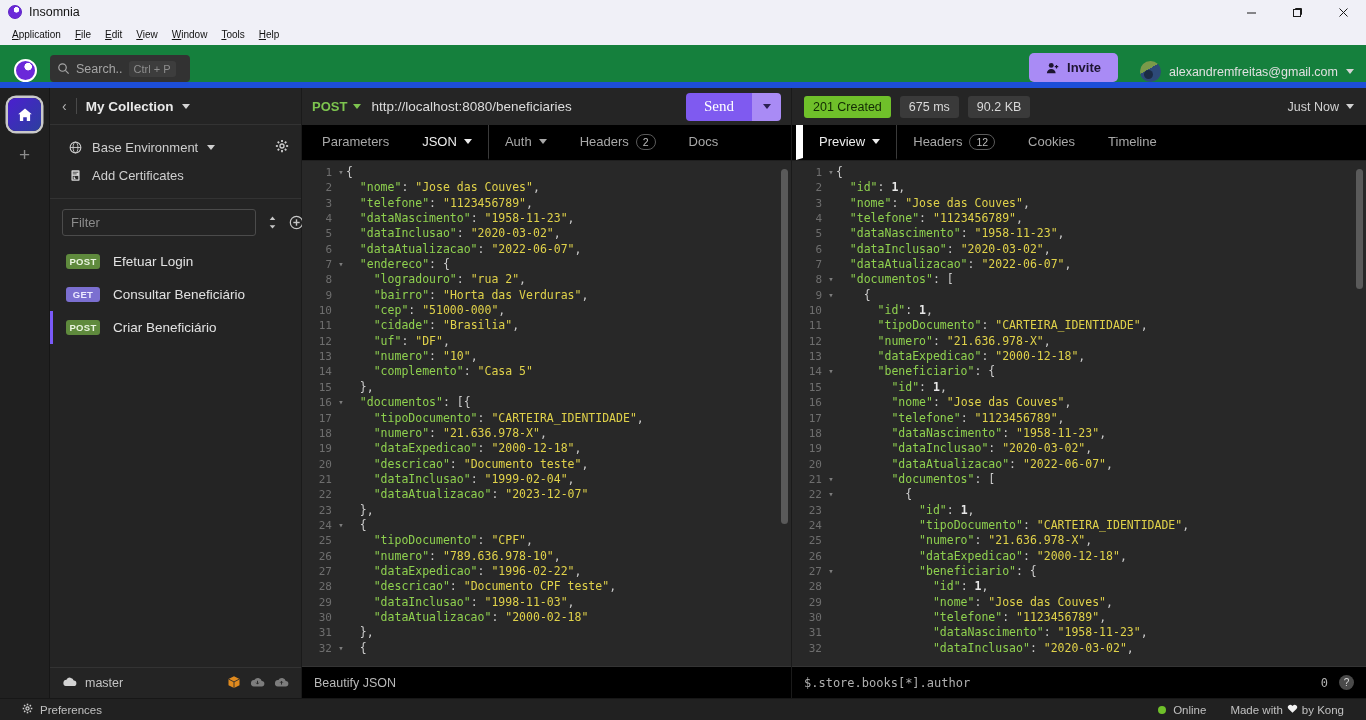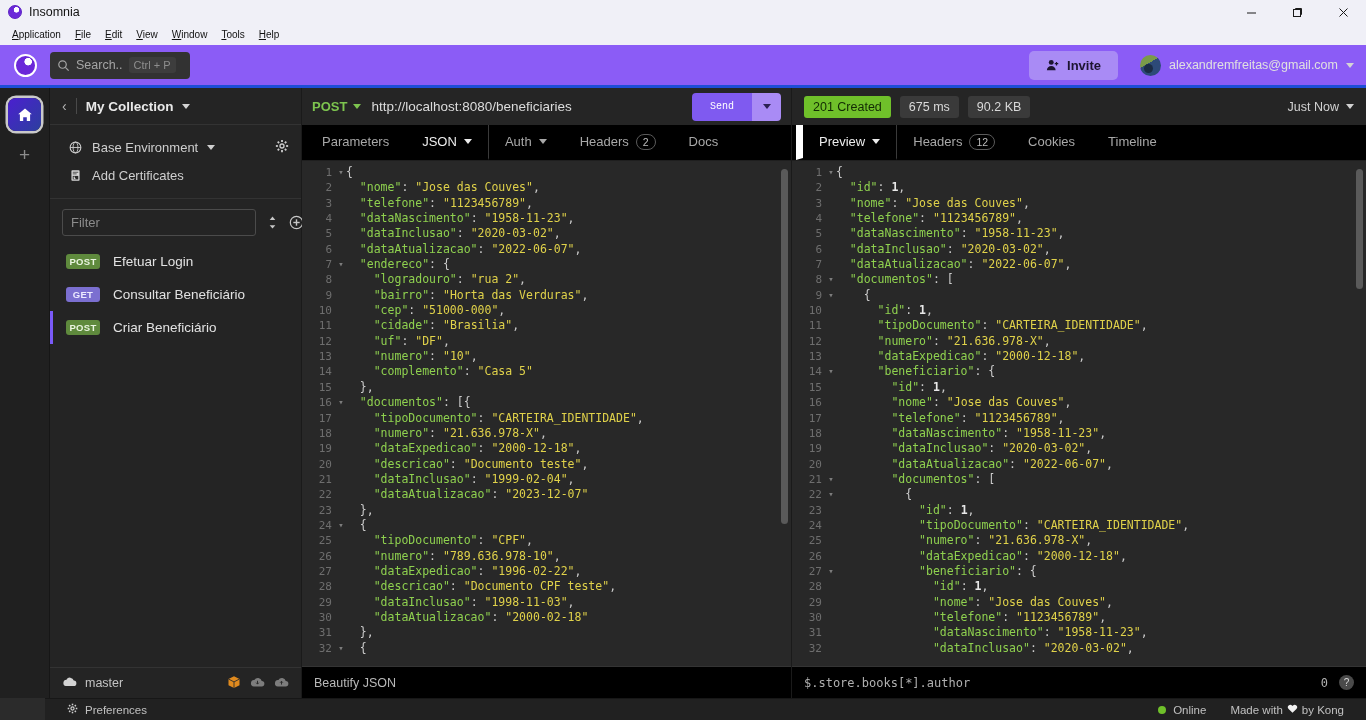--- a/index.html
+++ b/index.html
@@ -32,22 +32,22 @@
   
   .menubar {
     height: 21px; background: #f0f0f7; color: #111;
     display: flex; align-items: center; padding-left: 5px;
     font-size: 10px;
   }
   .menubar .mi { padding: 2px 7px; cursor: default; }
   .menubar .mi u { text-decoration: underline; }
   
   .appbar {
-    height: 43px; background: #8b5cf6; display: flex; align-items: center;
-    padding: 0 12px 0 0; border-bottom: 3px solid #1d4ed8;
+    height: 43px; background: #15803d; display: flex; align-items: flex-end;
+    padding: 0 12px 0 0; border-bottom: 6px solid #1d4ed8;
   }
   .logo-wrap { width: 50px; display: flex; align-items: center; justify-content: center; }
   .logo {
     width: 23px; height: 23px; border-radius: 50%;
     background: radial-gradient(circle at 64% 30%, #ffffff 0 3.5px, #6b28d9 4px 100%);
     border: 2px solid #ffffff;
   }
   .searchbox {
     height: 27px; width: 140px; background: #323232; border-radius: 4px;
     display: flex; align-items: center; padding: 0 7px; gap: 6px; color: #a5a5a5;
@@ -143,22 +143,22 @@
   .pane.request { width: 490px; border-right: 1px solid #1a1a1a; }
   .pane.response { flex: 1; }
   .pane-head {
     height: 37px; display: flex; align-items: center; gap: 0; padding: 0 10px;
     background: #252525;
   }
   .method { color: #7dc44f; font-weight: 700; font-size: 13px; display: flex; align-items: center; gap: 6px; cursor: pointer; }
   .url { flex: 1; color: #dcdcdc; font-size: 13.5px; padding-left: 10px; overflow: hidden; white-space: nowrap; }
   .send-grp { display: flex; height: 28px; }
   .send-btn {
-    background: #7f5af0; color: #fff; border: none; padding: 0 18px; font-size: 10px;
-    border-radius: 4px 0 0 4px; cursor: pointer; font-family: Liberation Mono, monospace;
+    background: #7f5af0; color: #fff; border: none; padding: 0 18px; font-size: 15px;
+    border-radius: 4px 0 0 4px; cursor: pointer; font-family: Liberation Serif, serif;
   }
   .send-drop {
     background: #a98bf5; color: #2c2154; border: none; width: 29px; border-radius: 0 4px 4px 0;
     display: flex; align-items: center; justify-content: center; cursor: pointer;
   }
   .status-row { height: 37px; display: flex; align-items: center; gap: 9px; padding: 0 12px; background: #252525; }
   .chip-ok { background: #6fc02a; color: #122a04; font-size: 12.5px; padding: 4px 9px; border-radius: 3px; }
   .chip-ok b { font-weight: 400; }
   .chip { background: #3a3a3a; color: #d9d9d9; font-size: 12.5px; padding: 4px 9px; border-radius: 3px; }
   .just-now { margin-left: auto; font-size: 12.5px; color: #d2d2d2; display: flex; align-items: center; gap: 7px; cursor: pointer; }
@@ -204,21 +204,21 @@
   .pane-foot.resp { font-family: "DejaVu Sans Mono", monospace; font-size: 12px; color: #b0b0b0; }
   .pane-foot .right { margin-left: auto; display: flex; align-items: center; gap: 11px; }
   .qmark {
     width: 15px; height: 15px; border-radius: 50%; background: #4a4a4a; color: #d8d8d8;
     font-size: 10px; display: flex; align-items: center; justify-content: center;
     font-family: "Liberation Sans", sans-serif;
   }
   
   .statusbar {
     height: 22px; background: #212121; display: flex; align-items: center;
-    padding: 0 22px; font-size: 11.5px; color: #c0c0c0; border-top: 1px solid #171717; margin-left: 45px;
+    padding: 0 22px; font-size: 11.5px; color: #c0c0c0; border-top: 1px solid #171717;
   }
   .statusbar .left { display: flex; align-items: center; gap: 7px; cursor: pointer; }
   .statusbar .right { margin-left: auto; display: flex; align-items: center; gap: 24px; }
   .dot-online { width: 8px; height: 8px; border-radius: 50%; background: #6fc02a; display: inline-block; }
   .online { display: flex; align-items: center; gap: 7px; }
   .kong { display: flex; align-items: center; gap: 4px; }
 </style>
 </head>
 <body>
 

